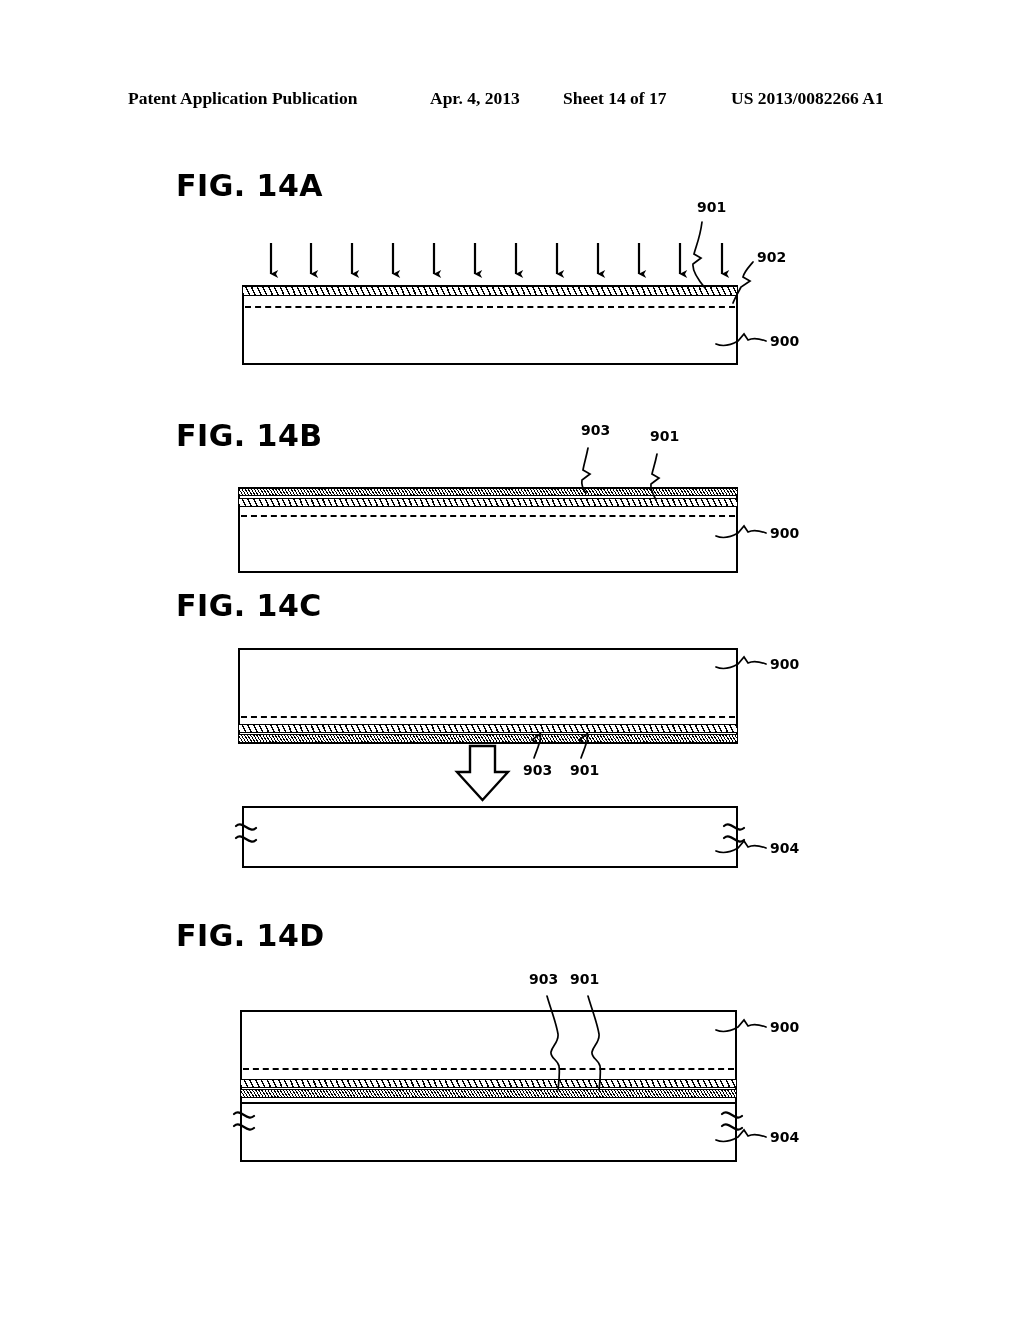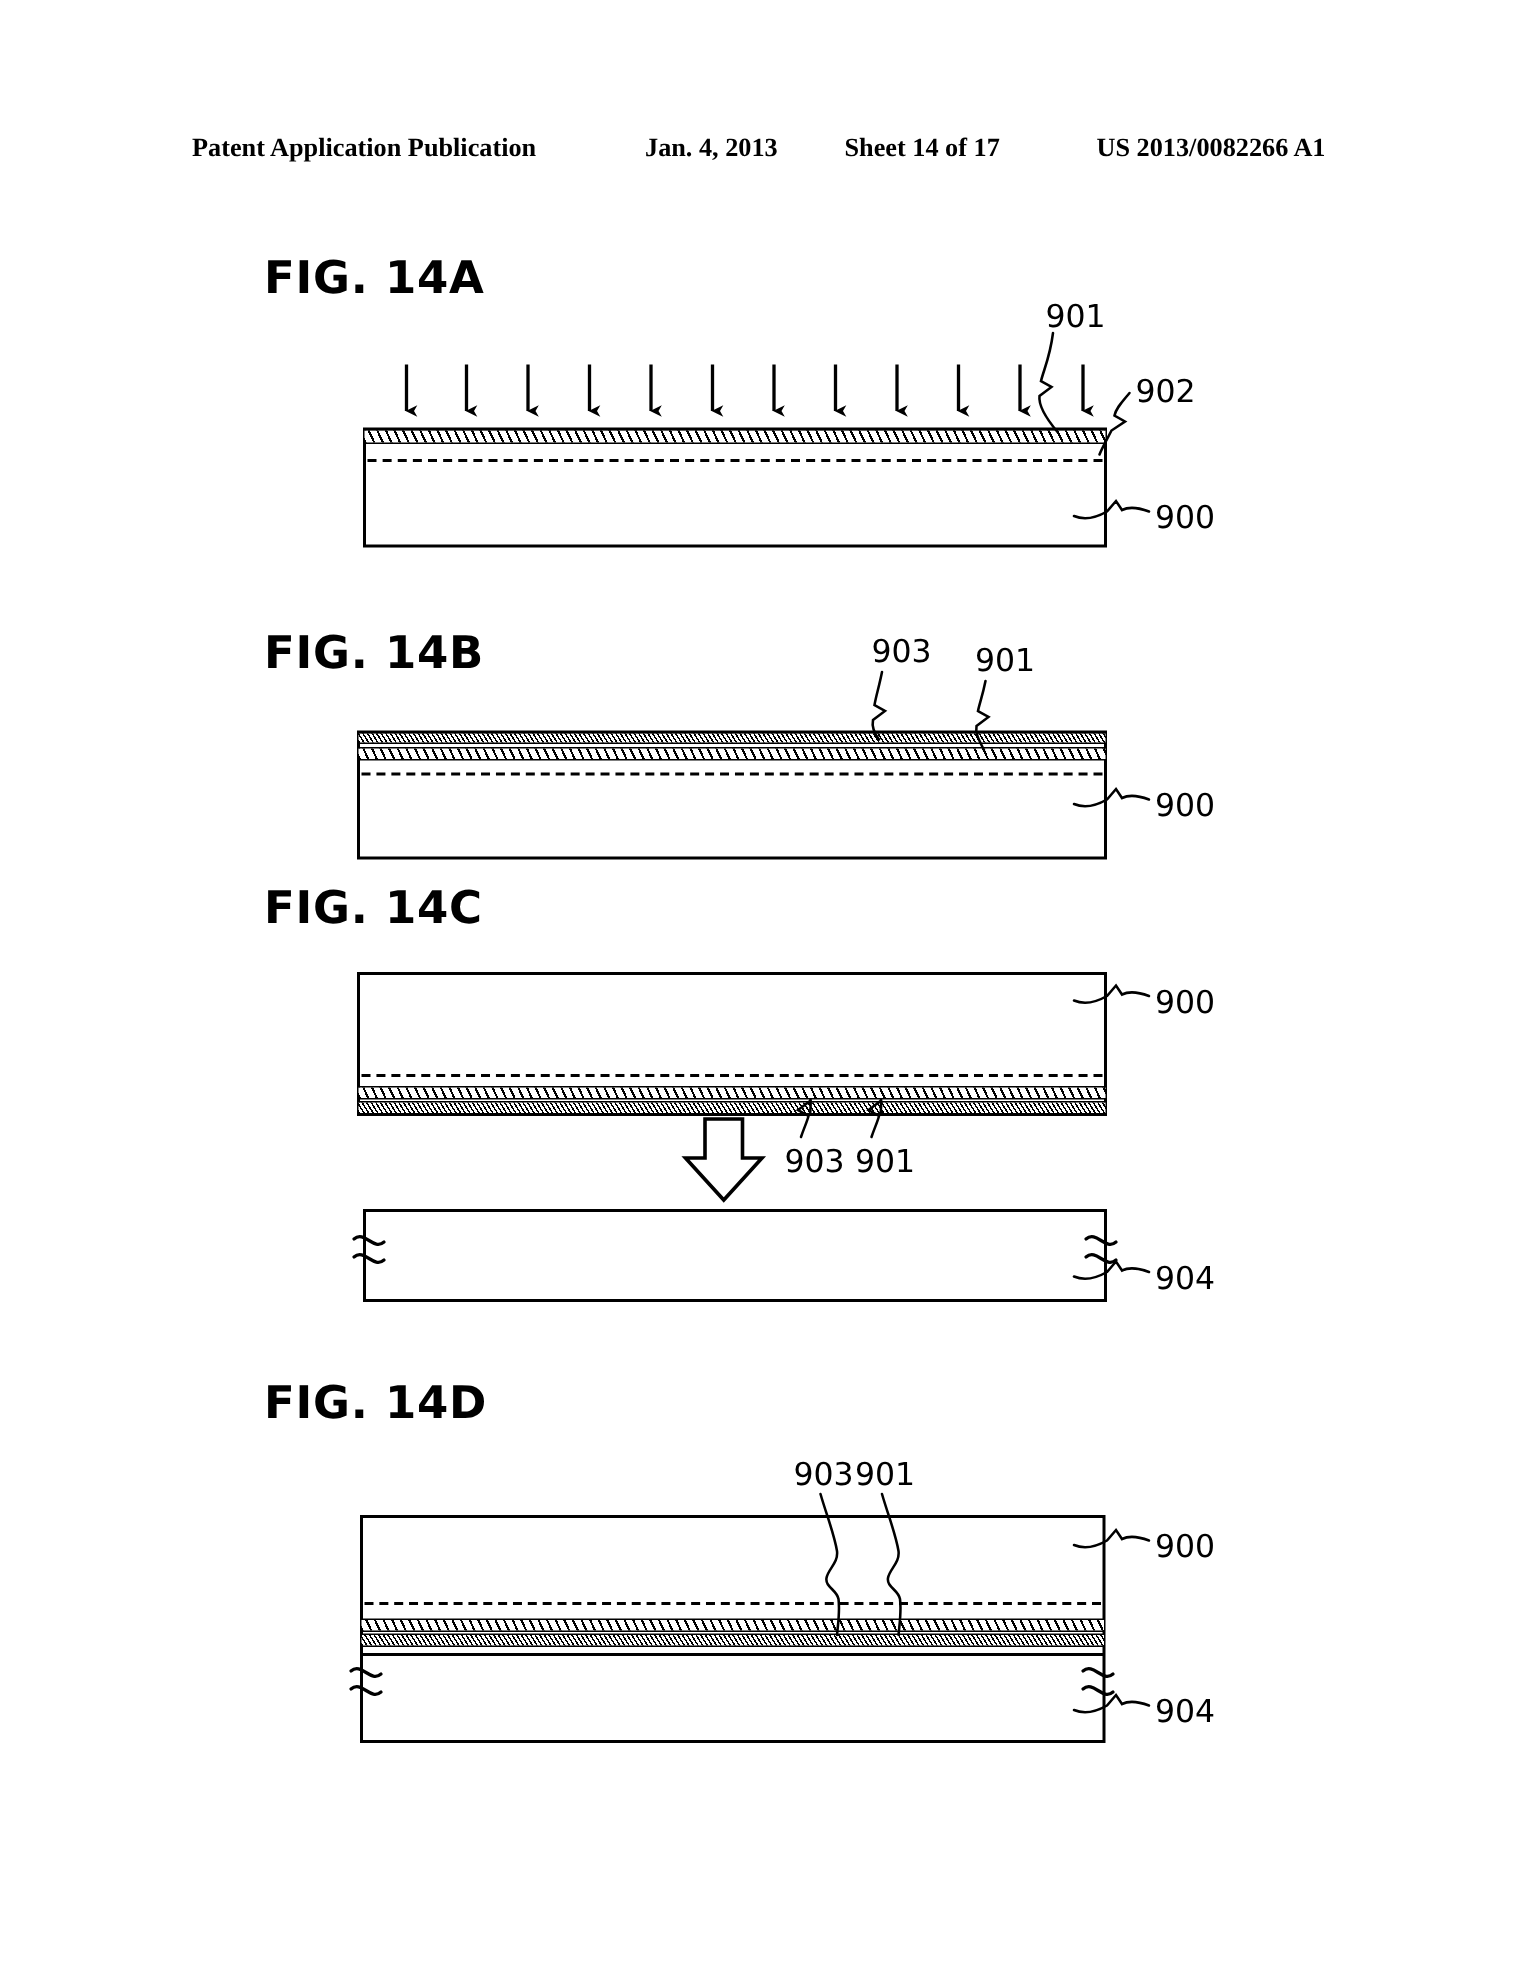--- a/index.html
+++ b/index.html
@@ -31,22 +31,22 @@
     font-size:30px;
     font-weight:600;
     letter-spacing:0.5px;
     white-space:nowrap;
   }
 
   
   .ref{
     position:absolute;
     font-family:"DejaVu Sans", sans-serif;
-    font-size:21px;
-    font-weight:400;
+    font-size:14px;
+    font-weight:700;
     white-space:nowrap;
   }
 
   
   .box{
     position:absolute;
     box-sizing:border-box;
     border:2px solid #000;
     background:#fff;
   }
@@ -78,21 +78,21 @@
   svg.ov{position:absolute;left:0;top:0;width:1024px;height:1320px;overflow:visible;pointer-events:none;}
   svg.ov *{vector-effect:non-scaling-stroke;}
 </style>
 </head>
 <body>
 
 <div id="sheet">
 
   <div class="hdr">
     <span class="h-pub">Patent Application Publication</span>
-    <span class="h-date">Jan. 4, 2013</span>
+    <span class="h-date">Apr. 4, 2013</span>
     <span class="h-sheet">Sheet 14 of 17</span>
     <span class="h-pat">US 2013/0082266 A1</span>
   </div>
 
   <div class="figlabel" style="left:176px;top:168px;">FIG. 14A</div>
 
   <div class="box" style="left:242px;top:285px;width:496px;height:80px;"></div>
 
   <div class="hatch-coarse" style="left:243px;top:286px;width:494px;height:10px;"></div>
 

